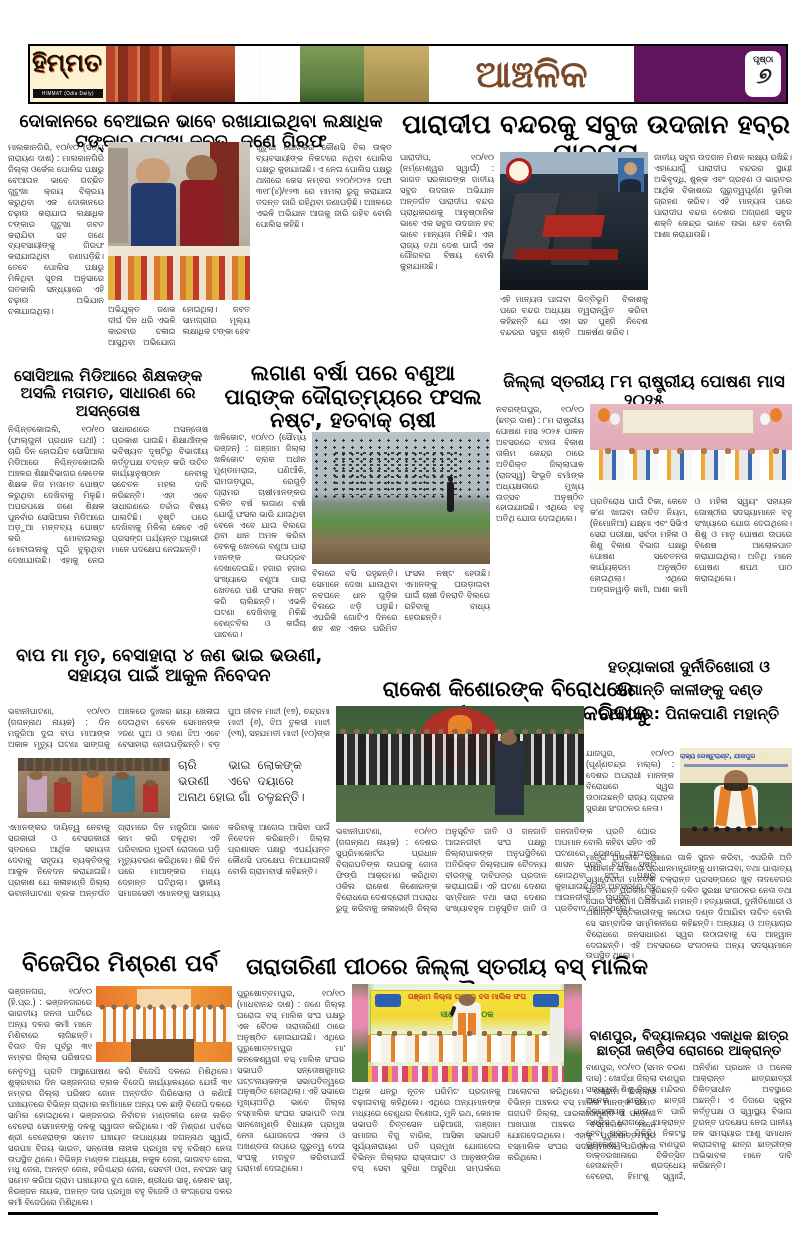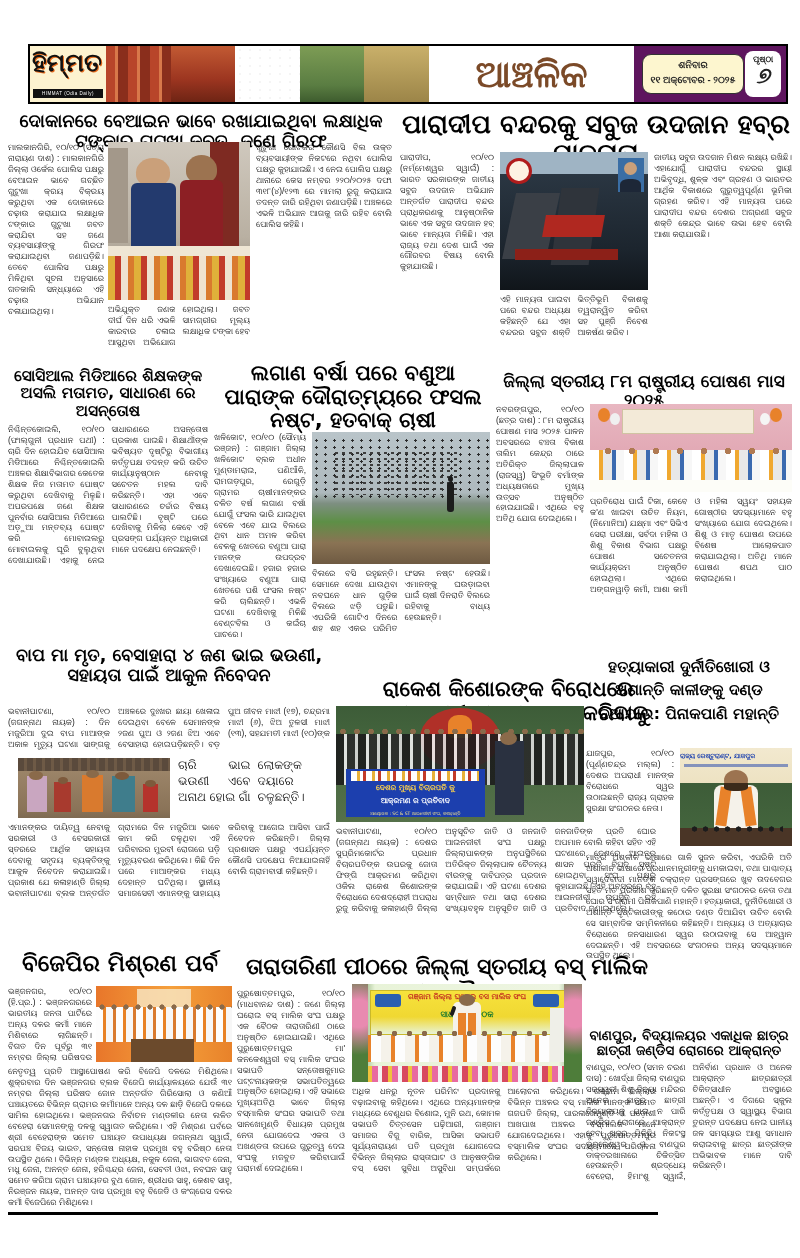--- a/index.html
+++ b/index.html
@@ -59,24 +59,20 @@
     <div class="seg2"></div>
     <div class="seg1"></div>
     <div class="seg3 seg3b"></div>
     <div class="seg4"></div>
     <div class="seg5"></div>
   </div>
   <div class="mast-title">
     <span>ଆଞ୍ଚଳିକ</span>
   </div>
   <div class="datebox">
-    <div class="date-pill">
-      <div class="d1">ଶନିବାର</div>
-      <div class="d2">୧୧ ଅକ୍ଟୋବର - ୨୦୨୫</div>
-    </div>
     <div class="page-chip">
       <div class="pl">ପୃଷ୍ଠା</div>
       <div class="pn">୭</div>
     </div>
   </div>
 </div>
 
 <div class="abs hl" style="left:8px;top:111px;width:386px;font-size:18px;">ଦୋକାନରେ ବେଆଇନ ଭାବେ ରଖାଯାଇଥିବା ଲକ୍ଷାଧିକ ଟଙ୍କାର ଗୁଟୁଖା ଜବତ, ଜଣେ ଗିରଫ</div>
 <div class="abs btx" style="left:8px;top:142px;width:96px;height:214px;">ମାଲକାନଗିରି, ୧୦/୧୦ (ସତ୍ୟ ନାରାୟଣ ଦାଶ) : ମାଲକାନଗିରି ଜିଲ୍ଲା ଓର୍କେଲ ପୋଲିସ ପକ୍ଷରୁ ବେଆଇନ ଭାବେ ଗଚ୍ଛିତ ଗୁଟୁଖା କ୍ରୟ ବିକ୍ରୟ କରୁଥିବା ଏକ ଦୋକାନରେ ଚଢ଼ାଉ କରାଯାଇ ଲକ୍ଷାଧିକ ଟଙ୍କାର ଗୁଟୁଖା ଜବତ କରାଯିବା ସହ ଜଣେ ବ୍ୟବସାୟୀଙ୍କୁ ଗିରଫ କରାଯାଇଥିବା ଜଣାପଡ଼ିଛି। ତେବେ ପୋଲିସ ପକ୍ଷରୁ ମିଳିଥିବା ସୂଚନା ଅନୁସାରେ ଗତକାଲି ସନ୍ଧ୍ୟାରେ ଏହି ଚଢ଼ାଉ ଅଭିଯାନ ଚଳାଯାଇଥିଲା।</div>
 <div class="ph" style="left:108px;top:142px;width:142px;height:158px;background:linear-gradient(180deg,#cfc8bd 0%,#b9b0a2 60%,#8f8574 100%);">
@@ -152,26 +148,20 @@
 </div>
 <div class="abs btx c2" style="left:178px;top:758px;width:152px;height:60px;font-size:12px;">ଚାରି ଭାଇ ଭଉଣୀ ଏବେ ଅନାଥ ହୋଇ ଗାଁ ଲୋକଙ୍କ ଦୟାରେ ଚଳୁଛନ୍ତି। ରୋଷେଇ ଖାଦ୍ୟ ପାଇଁ ମଧ୍ୟ ସେମାନେ ବହୁ ଅସୁବିଧାରେ ପଡ଼ୁଛନ୍ତି।</div>
 <div class="abs btx c3" style="left:8px;top:822px;width:322px;height:126px;">ଏମାନଙ୍କର ଦାୟିତ୍ୱ ନେବାକୁ ସରକାରୀ ଓ ବେସରକାରୀ ସ୍ତରରେ ଆର୍ଥିକ ସହାୟତା ଦେବାକୁ ସହୃଦୟ ବ୍ୟକ୍ତିଙ୍କୁ ଆକୁଳ ନିବେଦନ କରାଯାଇଛି। ପ୍ରକାଶ ଯେ କଳାହାଣ୍ଡି ଜିଲ୍ଲା ଭବାନୀପାଟଣା ବ୍ଲକ ଅନ୍ତର୍ଗତ ଗ୍ରାମରେ ଦିନ ମଜୁରିଆ ଭାବେ କାମ କରି ଚଳୁଥିବା ଏହି ପରିବାରର ମୁରବୀ ରୋଗରେ ପଡ଼ି ମୃତ୍ୟୁବରଣ କରିଥିଲେ। କିଛି ଦିନ ପରେ ମାଆଙ୍କର ମଧ୍ୟ ଦେହାନ୍ତ ଘଟିଥିଲା। ସ୍ଥାନୀୟ ସମାଜସେବୀ ଏମାନଙ୍କୁ ସାହାଯ୍ୟ କରିବାକୁ ଆଗେଇ ଆସିବା ପାଇଁ ନିବେଦନ କରିଛନ୍ତି। ଜିଲ୍ଲା ପ୍ରଶାସନ ପକ୍ଷରୁ ଏପର୍ଯ୍ୟନ୍ତ କୌଣସି ପଦକ୍ଷେପ ନିଆଯାଇନାହିଁ ବୋଲି ଗ୍ରାମବାସୀ କହିଛନ୍ତି।</div>
 
 <div class="abs hl" style="left:348px;top:678px;width:320px;font-size:21px;">ରାକେଶ କିଶୋରଙ୍କ ବିରୋଧରେ ଦେଶଦ୍ରୋହୀ ଅପରାଧ ରୁଜୁ କରିବାକୁ ଦାବି</div>
 <div class="ph" style="left:336px;top:706px;width:248px;height:116px;background:linear-gradient(180deg,#3d5c38 0%,#46683f 40%,#55704a 100%);">
   <div style="left:34%;top:2%;width:32%;height:52%;background:#b03028;border-radius:50%;"></div>
   <div style="left:45%;top:8%;width:10%;height:20%;background:#e8822a;border-radius:40% 40% 20% 20%;"></div>
   <div style="left:0;top:24%;width:100%;height:44%;background:repeating-linear-gradient(90deg,#1c1c1c 0 8px,#f0f0f0 8px 11px,#2a2a2a 11px 19px,#dcdcdc 19px 22px);opacity:.9;"></div>
   <div style="left:0;top:18%;width:100%;height:10%;background-image:radial-gradient(circle,#8a6a4a 2.6px,transparent 3px);background-size:14px 9px;"></div>
-  <div style="left:4%;bottom:4%;width:56%;height:42%;background:#1c3fae;">
-    <div style="left:4%;top:4%;width:92%;height:22%;background:repeating-linear-gradient(90deg,#ffffff 0 6px,#e8b13a 6px 9px,#ffffff 9px 12px,#c23b2a 12px 15px);"></div>
-    <div style="left:0;top:30%;width:100%;text-align:center;font-size:7.5px;font-weight:bold;color:#ffd24a;font-family:'DejaVu Sans',sans-serif;">ଦେଶର ମୁଖ୍ୟ ବିଚାରପତି କୁ</div>
-    <div style="left:0;top:56%;width:100%;text-align:center;font-size:7.5px;font-weight:bold;color:#ffffff;font-family:'DejaVu Sans',sans-serif;">ଆକ୍ରମଣ ର ପ୍ରତିବାଦ</div>
-    <div style="left:0;bottom:1px;width:100%;text-align:center;font-size:4.5px;color:#ffe98a;font-family:'DejaVu Sans',sans-serif;">ଆୟୋଜକ : SC &amp; ST ଆଇନଜୀବୀ ସଂଘ, କଳାହାଣ୍ଡି</div>
-  </div>
   <div style="left:64%;top:30%;width:12%;height:64%;background:#2a3140;"></div>
   <div style="left:66%;top:22%;width:7%;height:12%;background:#8a6a4a;border-radius:50%;"></div>
 </div>
 <div class="abs btx c3" style="left:336px;top:826px;width:320px;height:128px;">ଭବାନୀପାଟଣା, ୧୦/୧୦ (ଜଗନ୍ନାଥ ନାୟକ) : ଦେଶର ସୁପ୍ରିମକୋର୍ଟର ପ୍ରଧାନ ବିଚାରପତିଙ୍କ ଉପରକୁ ଜୋତା ଫିଙ୍ଗି ଆକ୍ରମଣ କରିଥିବା ଓକିଲ ରାକେଶ କିଶୋରଙ୍କ ବିରୋଧରେ ଦେଶଦ୍ରୋହୀ ଅପରାଧ ରୁଜୁ କରିବାକୁ କଳାହାଣ୍ଡି ଜିଲ୍ଲା ଅନୁସୂଚିତ ଜାତି ଓ ଜନଜାତି ଆଇନଜୀବୀ ସଂଘ ପକ୍ଷରୁ ଜିଲ୍ଲାପାଳଙ୍କ ଅନୁପସ୍ଥିତିରେ ଅତିରିକ୍ତ ଜିଲ୍ଲାପାଳ ଚୈତନ୍ୟ ବୀରଙ୍କୁ ଦାବିପତ୍ର ପ୍ରଦାନ କରାଯାଇଛି। ଏହି ଘଟଣା ଦେଶର ସମ୍ବିଧାନ ତଥା ସାରା ଦେଶର ସଂଖ୍ୟାବହୁଳ ଅନୁସୂଚିତ ଜାତି ଓ ଜନଜାତିଙ୍କ ପ୍ରତି ଘୋର ଅପମାନ ବୋଲି କହିବା ସହିତ ଏହି ଘଟଣାରେ ଦେଶରେ ଆଇନର ଶାସନ ପ୍ରତି ବିପଦ ସୃଷ୍ଟି ହୋଇଥିବା ସଂଘ ପକ୍ଷରୁ କୁହାଯାଇଛି। ଏହି ଅବସରରେ ବହୁ ଆଇନଜୀବୀ ଉପସ୍ଥିତ ରହି ପ୍ରତିବାଦ ଜଣାଇଥିଲେ।</div>
 
 <div class="abs hl" style="left:586px;top:656px;width:206px;font-size:15.5px;line-height:1.5;">ହତ୍ୟାକାରୀ ଦୁର୍ନୀତିଖୋରୀ ଓ ଅଶାନ୍ତି କାଳୀଙ୍କୁ ଦଣ୍ଡ ଦିଆଯାଉ: ପିନାକପାଣି ମହାନ୍ତି</div>
 <div class="abs btx" style="left:586px;top:748px;width:88px;height:98px;">ଯାଜପୁର, ୧୦/୧୦ (ପୂର୍ଣ୍ଣଚନ୍ଦ୍ର ମଲ୍ଲ) : ଦେଶର ଅପରାଧୀ ମାନଙ୍କ ବିରୋଧରେ ସ୍ୱର ଉଠାଇଛନ୍ତି ରାଜ୍ୟ ଗ୍ରାହକ ସୁରକ୍ଷା ସଂଗଠନର ନେତା।</div>
 <div class="ph" style="left:680px;top:748px;width:112px;height:98px;background:linear-gradient(180deg,#f2e9cf 0%,#ede2c2 36%,#3d5c38 36%,#46683f 100%);">
   <div style="left:0;top:4%;width:100%;text-align:left;font-size:6.5px;font-weight:bold;color:#1a3fae;font-family:'DejaVu Sans',sans-serif;">ରାଜ୍ୟ ରେଷ୍ଟୁରାଣ୍ଟ, ଯାଜପୁର</div>
   <div style="left:4%;top:16%;width:92%;height:3px;background:#1a3fae;opacity:.5;"></div>

